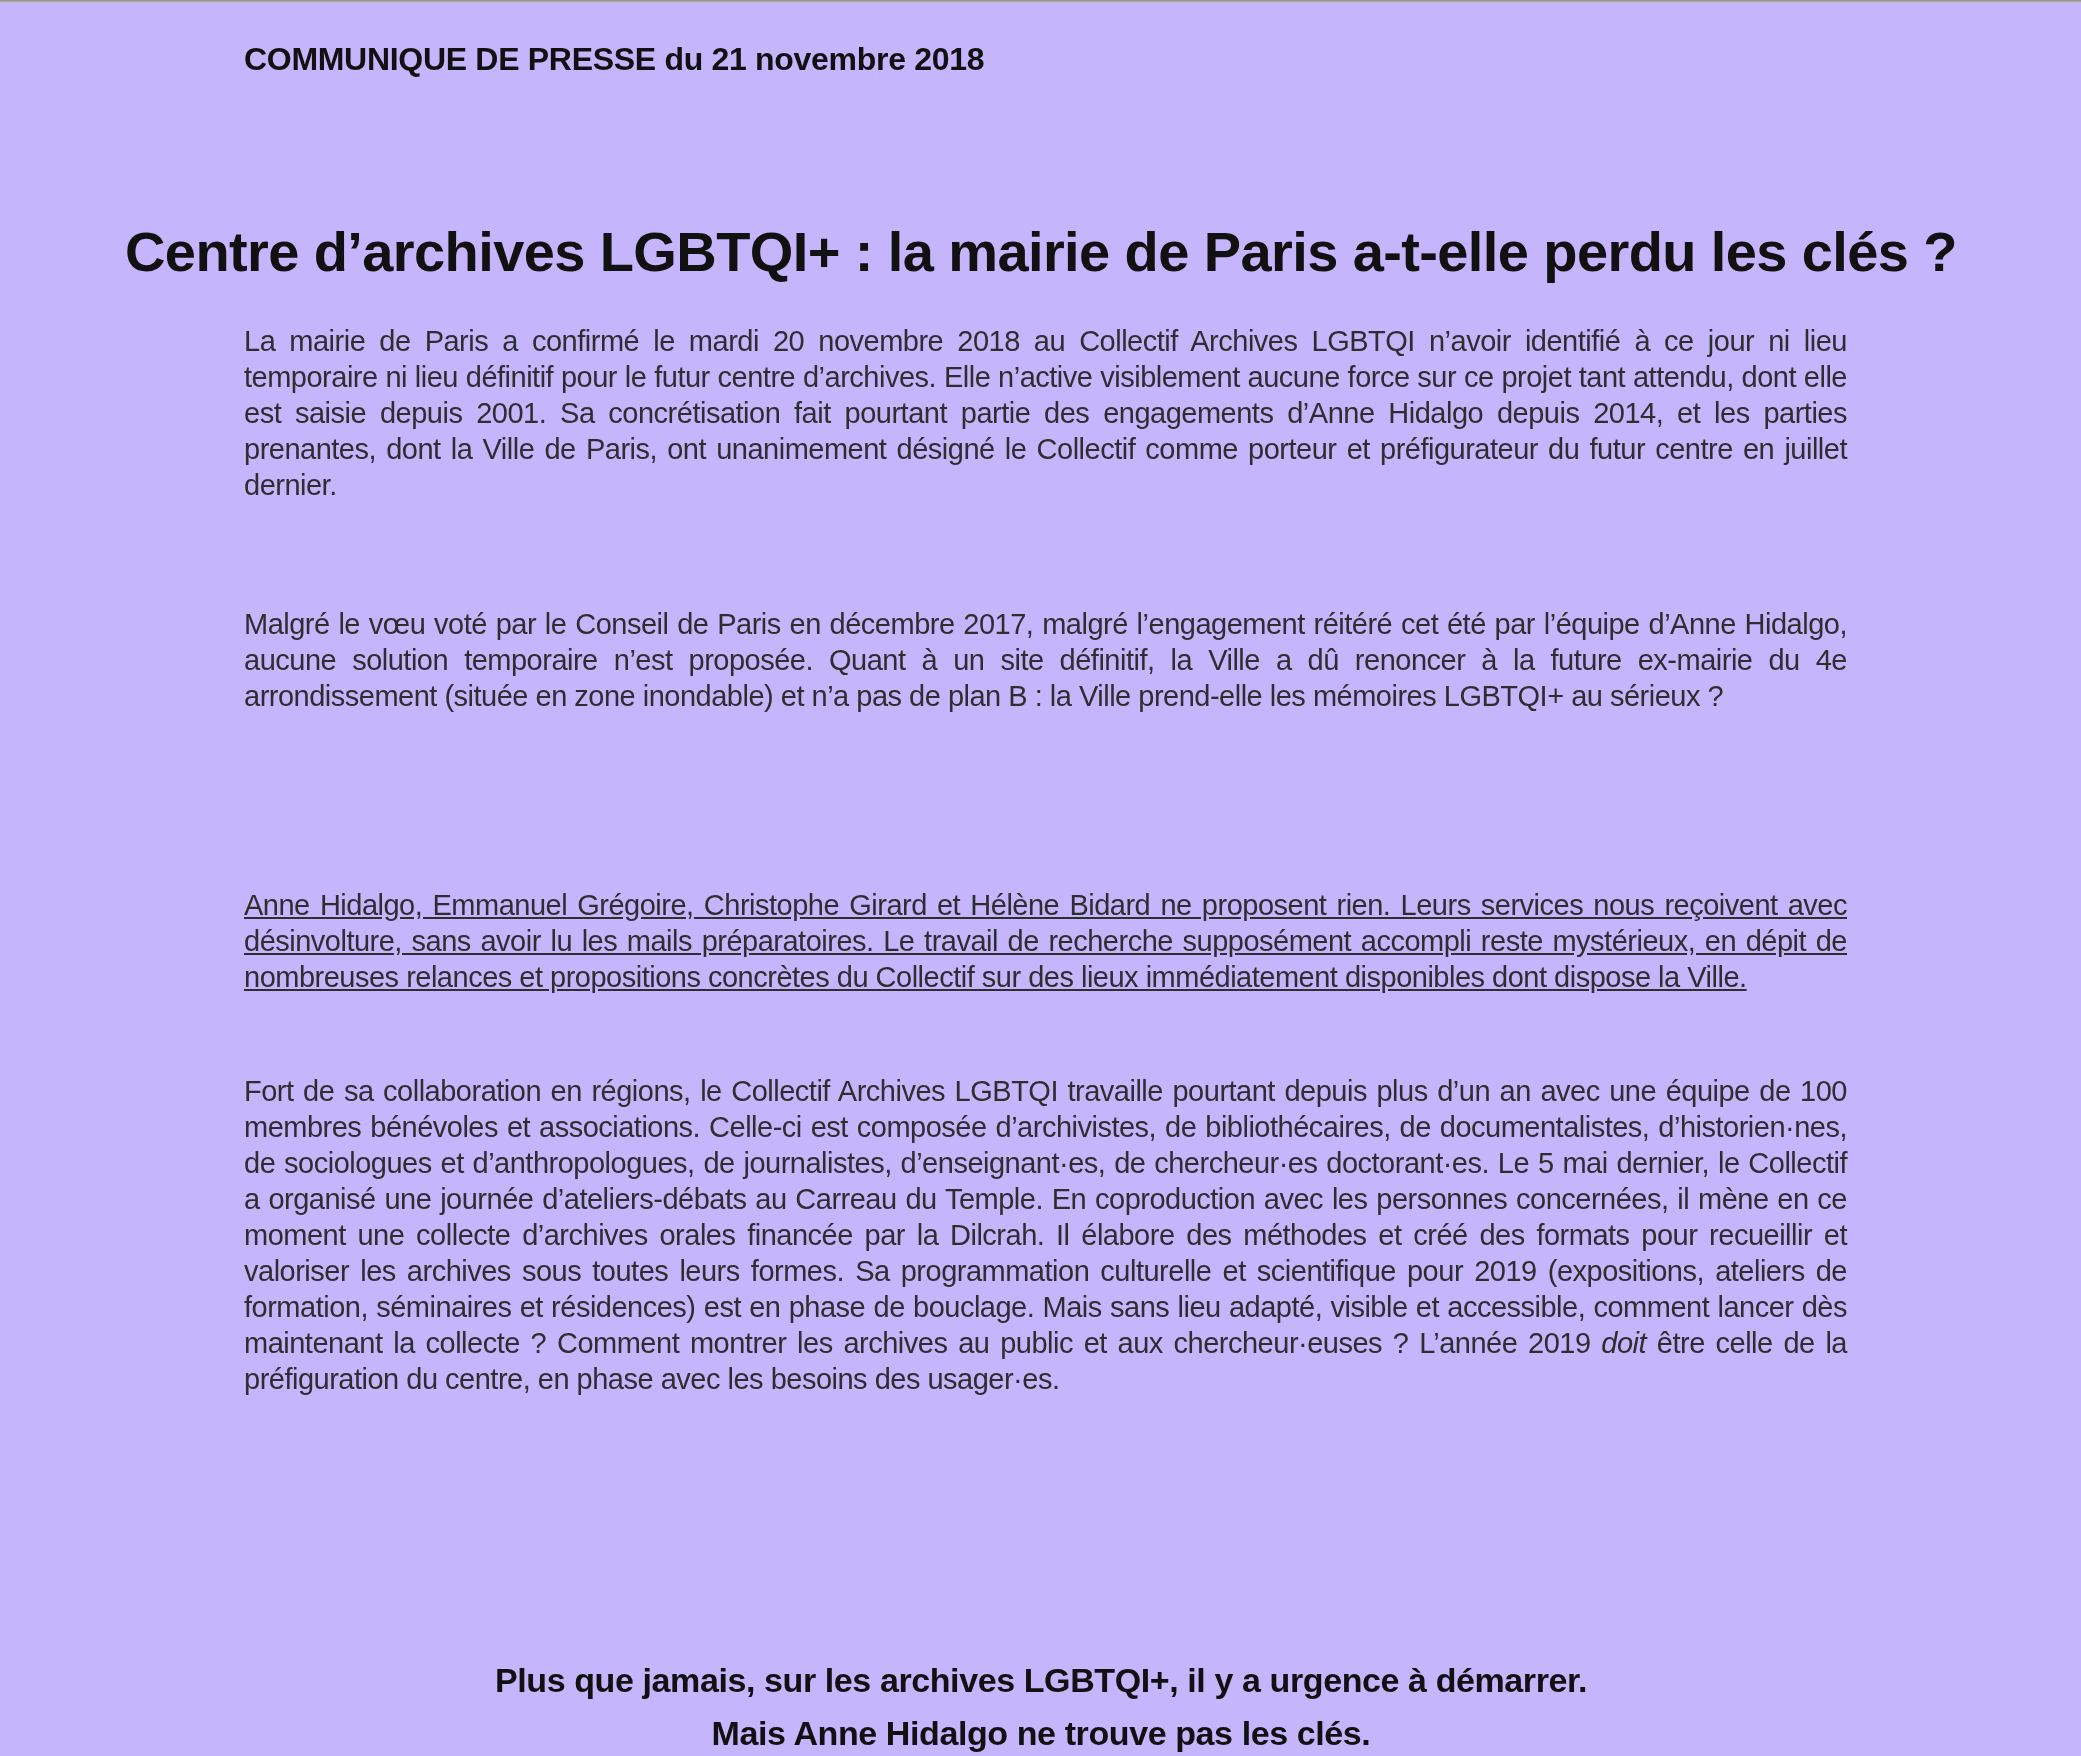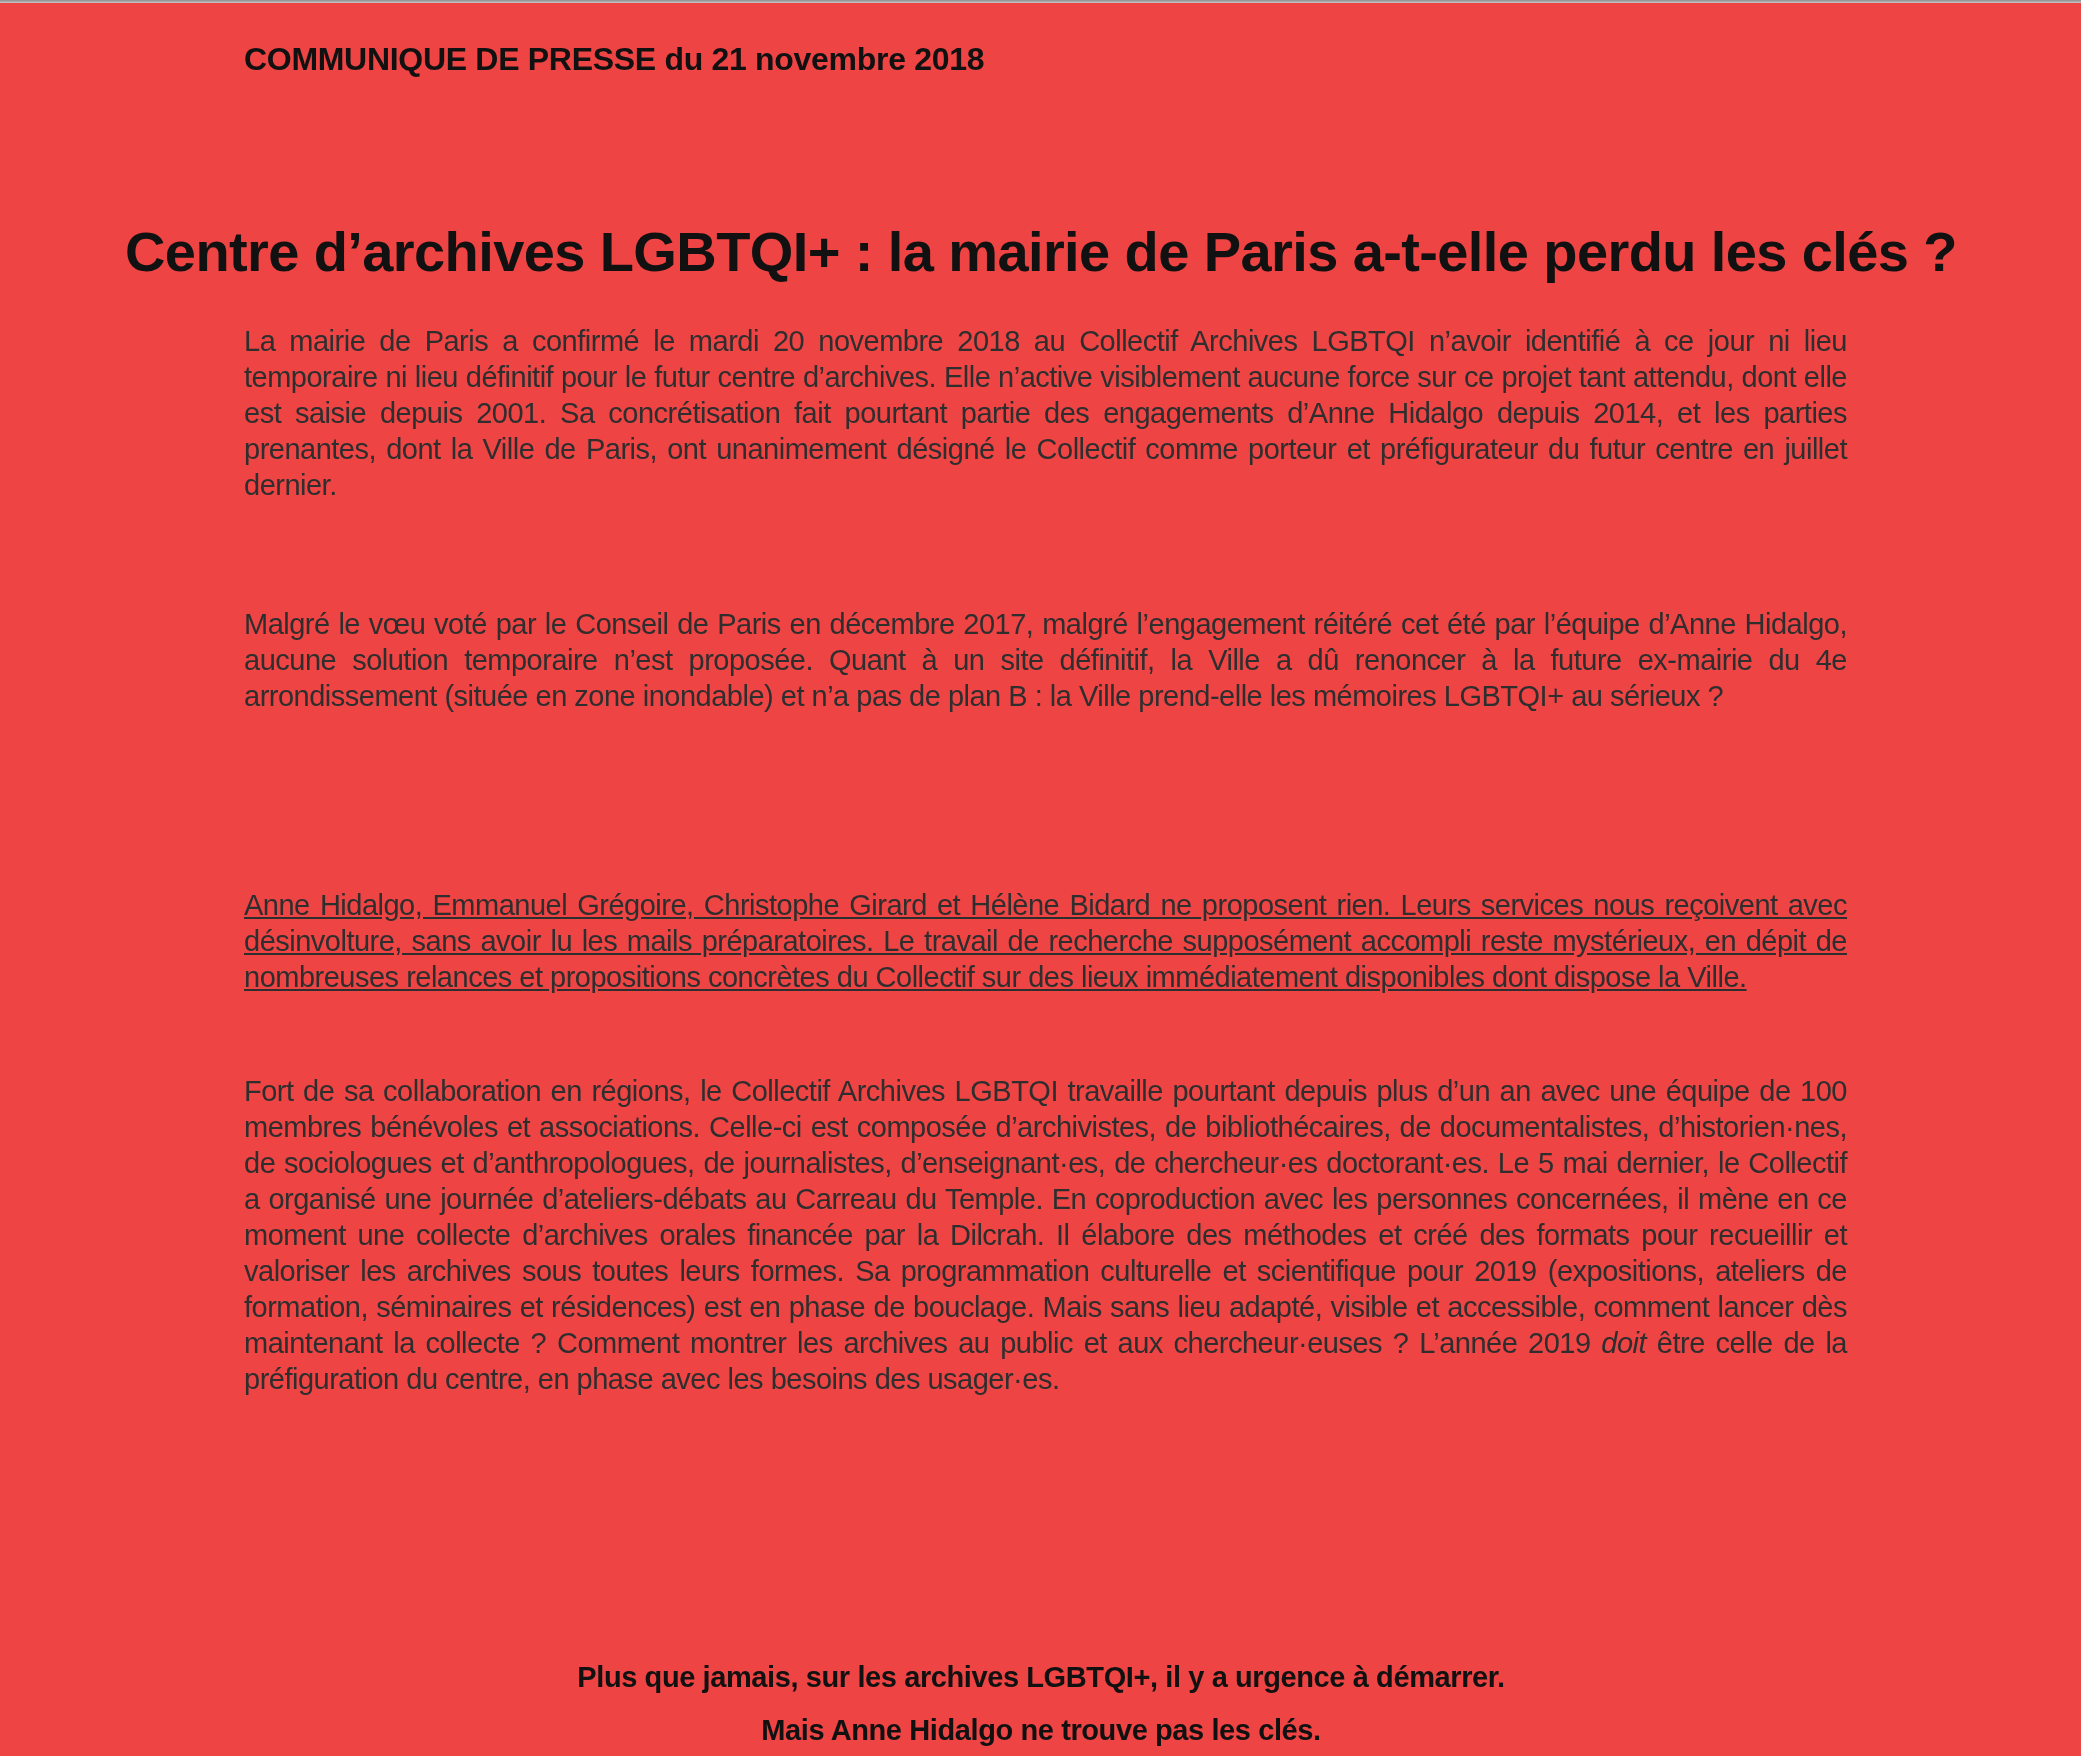--- a/index.html
+++ b/index.html
@@ -18,21 +18,21 @@
     .top-rule {
       position: absolute;
       left: 0; top: 0;
       width: 2082px; height: 2.8px;
       background: linear-gradient(#8c8c8c, #c8c8c8);
     }
     .page {
       position: absolute;
       left: 0; top: 2.8px;
       width: 2082px; height: 1754px;
-      background: #ef4444;
+      background: #c4b5fd;
     }
     .header-line {
       position: absolute;
       left: 244px; top: 38px;
       font-size: 32px;
       font-weight: bold;
       color: #111;
       letter-spacing: -0.3px;
       white-space: nowrap;
     }
@@ -60,21 +60,21 @@
     }
     .para em { font-style: italic; }
     #p1 { top: 320px; }
     #p2 { top: 603px; }
     #p3 { top: 884px; text-decoration: underline; }
     #p4 { top: 1070px; }
     .closing {
       position: absolute;
       left: 0; width: 2082px;
       text-align: center;
-      font-size: 29px;
+      font-size: 34px;
       font-weight: bold;
       color: #111;
       letter-spacing: -0.4px;
       white-space: nowrap;
     }
     #c1 { top: 1658px; }
     #c2 { top: 1711px; }
   </style>
 </head>
 <body>

